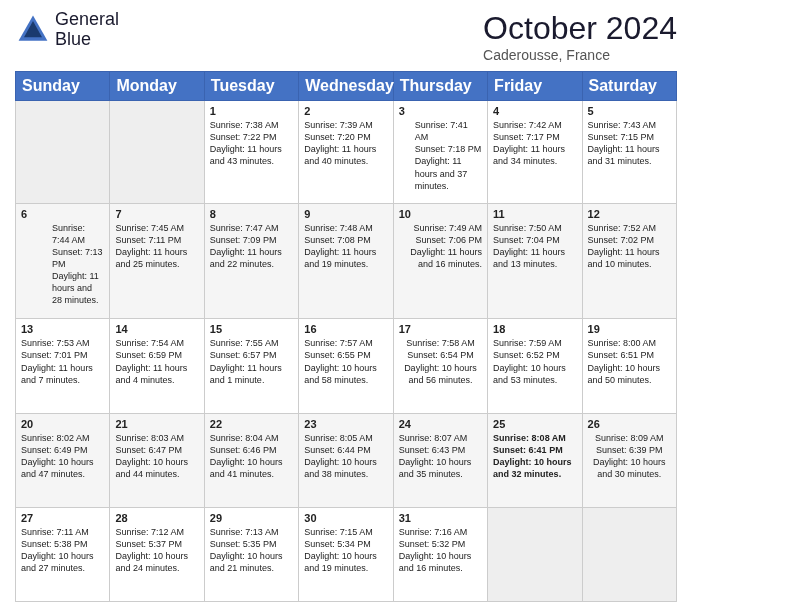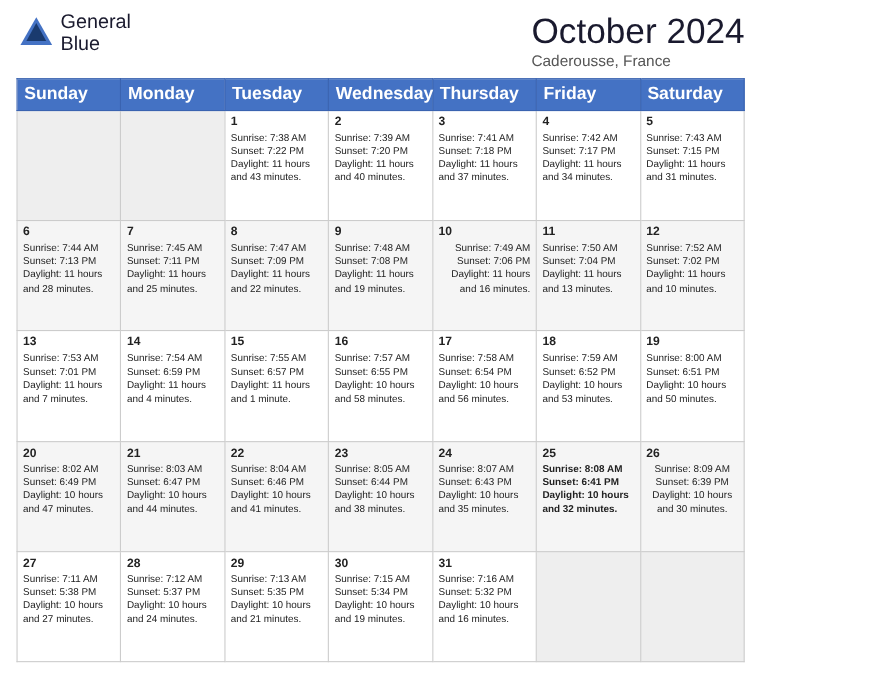--- a/index.html
+++ b/index.html
@@ -138,41 +138,41 @@
 Daylight: 11 hours and 43 minutes.</div>
           </td>
           <td>
             <div class="day-num">2</div>
             <div class="cell-text" style="white-space: pre-line;">Sunrise: 7:39 AM
 Sunset: 7:20 PM
 Daylight: 11 hours and 40 minutes.</div>
           </td>
           <td>
             <div class="day-num">3</div>
-            <div class="cell-text" style="white-space: pre-line;">Sunrise: 7:41 AM
+            <div class="cell-text" style="white-space: pre-line; margin-left: 16px;">Sunrise: 7:41 AM
 Sunset: 7:18 PM
 Daylight: 11 hours and 37 minutes.</div>
           </td>
           <td>
             <div class="day-num">4</div>
             <div class="cell-text" style="white-space: pre-line;">Sunrise: 7:42 AM
 Sunset: 7:17 PM
 Daylight: 11 hours and 34 minutes.</div>
           </td>
           <td>
             <div class="day-num">5</div>
             <div class="cell-text" style="white-space: pre-line;">Sunrise: 7:43 AM
 Sunset: 7:15 PM
 Daylight: 11 hours and 31 minutes.</div>
           </td>
         </tr>
         <tr>
           <td>
             <div class="day-num">6</div>
-            <div class="cell-text" style="white-space: pre-line;">Sunrise: 7:44 AM
+            <div class="cell-text" style="white-space: pre-line; margin-left: 31px;">Sunrise: 7:44 AM
 Sunset: 7:13 PM
 Daylight: 11 hours and 28 minutes.</div>
           </td>
           <td>
             <div class="day-num">7</div>
             <div class="cell-text" style="white-space: pre-line;">Sunrise: 7:45 AM
 Sunset: 7:11 PM
 Daylight: 11 hours and 25 minutes.</div>
           </td>
           <td>
@@ -226,21 +226,21 @@
 Daylight: 11 hours and 1 minute.</div>
           </td>
           <td>
             <div class="day-num">16</div>
             <div class="cell-text" style="white-space: pre-line;">Sunrise: 7:57 AM
 Sunset: 6:55 PM
 Daylight: 10 hours and 58 minutes.</div>
           </td>
           <td>
             <div class="day-num">17</div>
-            <div class="cell-text" style="white-space: pre-line;">Sunrise: 7:58 AM
+            <div class="cell-text" style="white-space: pre-line; text-align: center;">Sunrise: 7:58 AM
 Sunset: 6:54 PM
 Daylight: 10 hours and 56 minutes.</div>
           </td>
           <td>
             <div class="day-num">18</div>
             <div class="cell-text" style="white-space: pre-line;">Sunrise: 7:59 AM
 Sunset: 6:52 PM
 Daylight: 10 hours and 53 minutes.</div>
           </td>
           <td>

